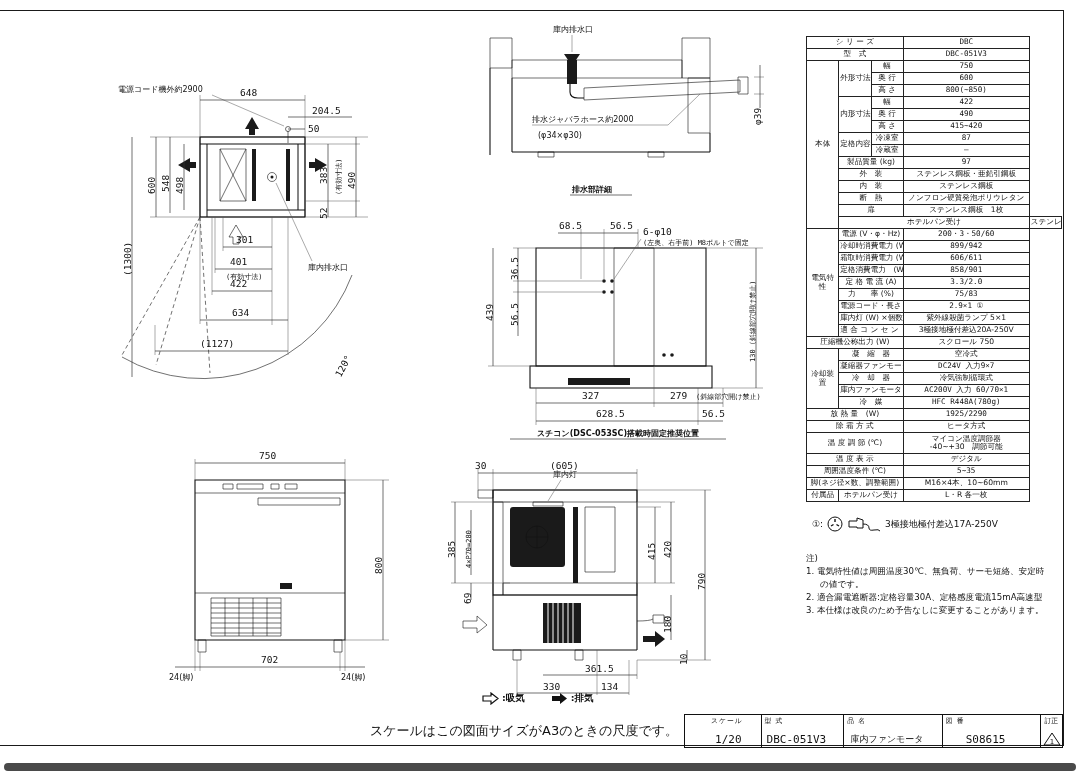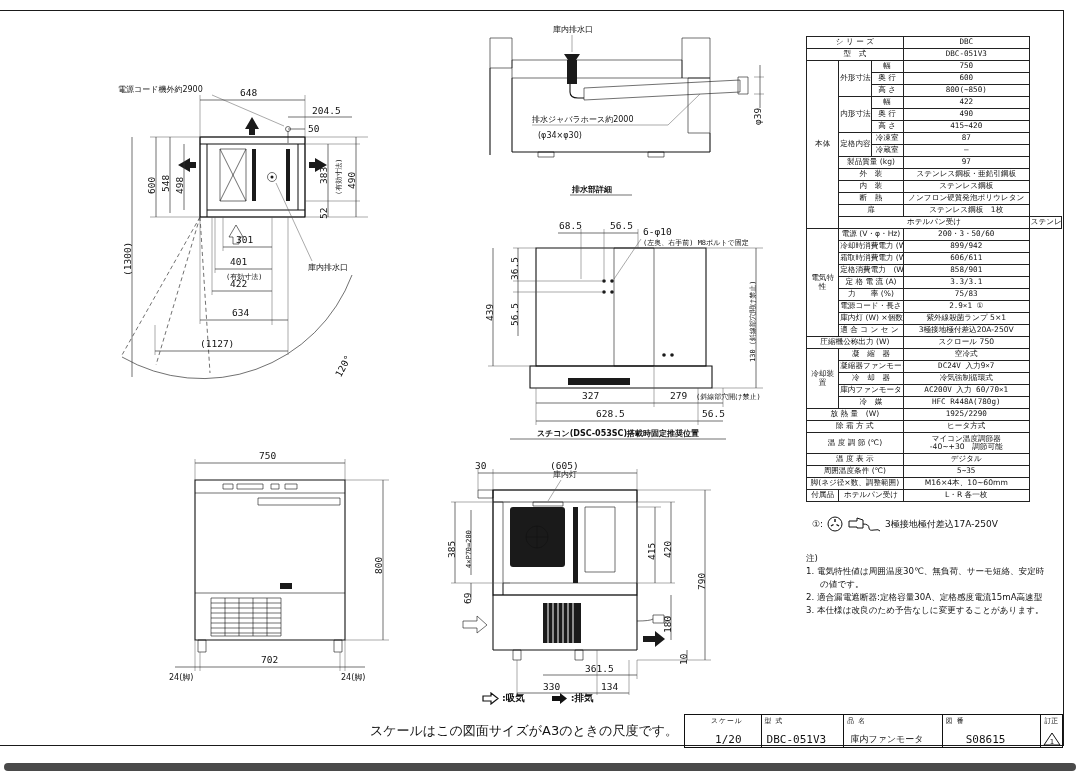--- a/index.html
+++ b/index.html
@@ -486,21 +486,21 @@
       <tr>
             <td colspan="2" class="lbl">霜取時消費電力 (W)</td>
             <td class="val">606/611</td>
           </tr>
       <tr>
             <td colspan="2" class="lbl">定格消費電力　(W)</td>
             <td class="val">858/901</td>
           </tr>
       <tr>
             <td colspan="2" class="lbl">定 格 電 流 (A)</td>
-            <td class="val">3.3/3.1</td>
+            <td class="val">3.3/2.0</td>
           </tr>
       <tr>
             <td colspan="2" class="lbl">力　　率 (%)</td>
             <td class="val">75/83</td>
           </tr>
       <tr>
             <td colspan="2" class="lbl">電源コード・長さ (m)</td>
             <td class="val">2.9×1 ①</td>
           </tr>
       <tr>

